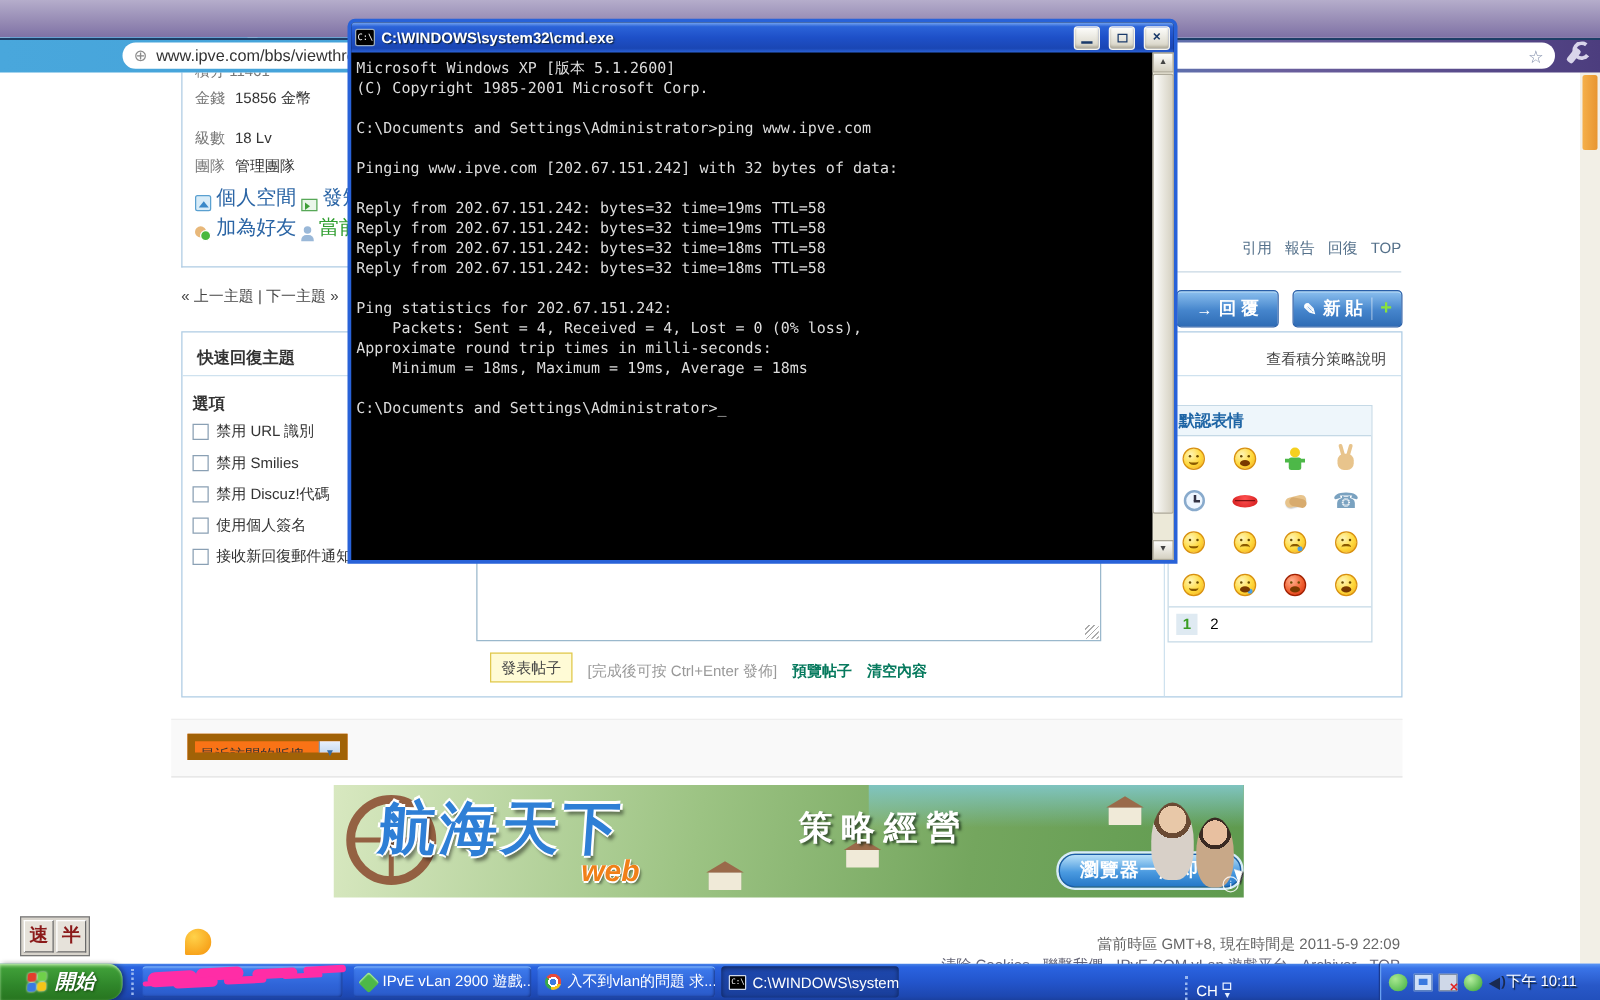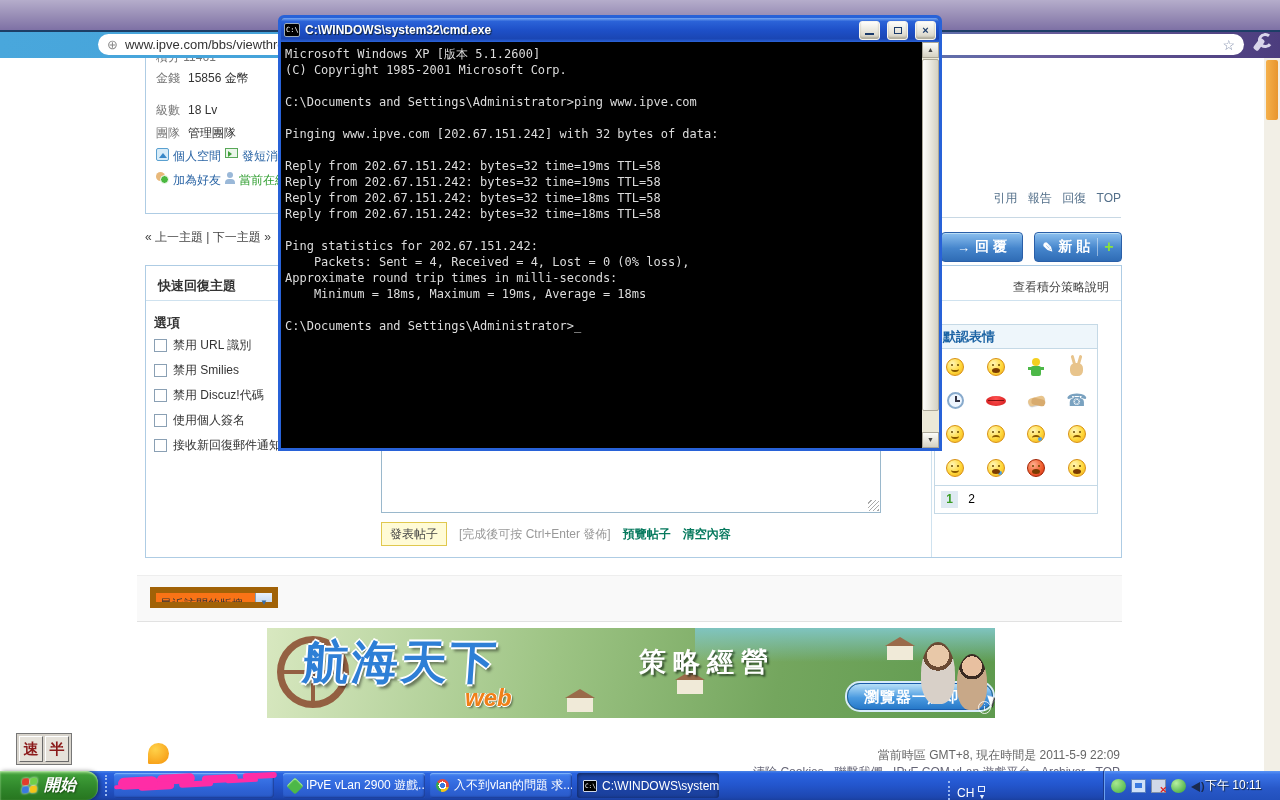--- a/index.html
+++ b/index.html
@@ -30,21 +30,21 @@
 .wrench{left:1256px;top:38px;width:6px;height:13px;background:#d9d5ea;border-radius:2px;transform:rotate(38deg);z-index:2}
 .wrench::before{content:"";position:absolute;top:-8px;left:-2px;width:9px;height:9px;border:3px solid #d9d5ea;border-radius:50%;border-top-color:transparent;transform:rotate(45deg)}
 
 
 .pgscroll{left:1264px;top:58px;width:16px;height:713px;background:#f2efe6;z-index:1}
 .pgthumb{left:2px;top:2px;width:12px;height:60px;background:linear-gradient(90deg,#f5b04a,#e8952f);border-radius:2px}
 .panel{border:1px solid #aecce4;background:#fff}
 .profile{left:145px;top:58px;width:140px;height:156px;border-top:none;overflow:hidden;z-index:1;font-size:12px;color:#333}
 .prow{position:absolute;left:10px;white-space:nowrap}
 .prow .lb{color:#777;margin-right:8px}
-.plink{position:absolute;left:10px;display:flex;align-items:flex-start;gap:4px;white-space:nowrap;font-size:12px;color:#2b65a5}
+.plink{position:absolute;left:10px;display:flex;align-items:flex-end;gap:4px;white-space:nowrap;font-size:16px;color:#2b65a5}
 .ic-home{width:13px;height:13px;background:#d8ecf8;border:1px solid #5aa0d0;border-radius:2px;position:relative;flex:none}
 .ic-home::after{content:"";position:absolute;left:2px;top:4px;border-left:4px solid transparent;border-right:4px solid transparent;border-bottom:5px solid #3a88c8}
 .ic-mail{width:13px;height:10px;background:#eaf6ea;border:1px solid #58a858;position:relative;flex:none}
 .ic-mail::after{content:"";position:absolute;left:2px;top:2px;border-left:4px solid #3f9e38;border-top:3px solid transparent;border-bottom:3px solid transparent}
 .ic-friend{width:13px;height:12px;position:relative;flex:none}
 .ic-friend::before{content:"";position:absolute;left:0;top:0;width:9px;height:9px;border-radius:50%;background:#e8b87a}
 .ic-friend::after{content:"";position:absolute;right:0;bottom:0;width:7px;height:7px;border-radius:50%;background:#49b83f;border:1px solid #fff}
 .ic-person{width:10px;height:12px;position:relative;flex:none}
 .ic-person::before{content:"";position:absolute;left:2px;top:0;width:6px;height:6px;border-radius:50%;background:#9ab8d8}
 .ic-person::after{content:"";position:absolute;left:0;bottom:0;width:10px;height:5px;border-radius:4px 4px 0 0;background:#9ab8d8}
@@ -67,21 +67,21 @@
 .cb{width:13px;height:13px;background:#fff;border:1px solid #8aa0b4;flex:none}
 .vline{position:absolute;left:785px;top:0;height:100%;border-left:1px solid #cfe2ef}
 .txtarea{position:absolute;left:235px;top:43px;width:500px;height:204px;border:1px solid #9ab8cc;background:#fff}
 .rsz{position:absolute;right:1px;bottom:1px;width:11px;height:11px;background:repeating-linear-gradient(135deg,transparent 0 2px,#aaa 2px 3px)}
 .smilebox{position:absolute;left:788px;top:58px;width:164px;height:190px;border:1px solid #c5d9e6}
 .smhead{height:24px;background:#eef6fb;border-bottom:1px solid #c5d9e6;color:#1e65a5;font-weight:bold;font-size:13px;line-height:23px;padding-left:8px}
 .smgrid{display:grid;grid-template-columns:repeat(4,1fr);height:136px;align-items:center;justify-items:center}
 .smpager{height:28px;border-top:1px solid #c5d9e6;padding:5px 6px;font-size:12px}
 .pg{display:inline-block;width:17px;height:17px;line-height:17px;text-align:center;margin-right:5px}
 .pg.on{background:#dfeaf2;color:#3a9d23;font-weight:bold}
-.submitrow{position:absolute;left:235px;top:256px;display:flex;align-items:center;gap:12px;font-size:12px;white-space:nowrap}
+.submitrow{position:absolute;left:246px;top:256px;display:flex;align-items:flex-end;gap:12px;font-size:12px;white-space:nowrap}
 .ybtn{width:66px;height:24px;background:#fffbd6;border:1px solid #e0c84e;color:#484848;font-size:12px;text-align:center;line-height:22px}
 .hint{color:#999}
 .glink{color:#077a5e;font-weight:bold}
 
 .fc{width:18px;height:18px;border-radius:50%;background:radial-gradient(circle at 35% 30%,#fff6b8,#ffd83a 55%,#f0a820);border:1px solid #d89010;position:relative}
 .fc::before{content:"";position:absolute;left:4px;top:5px;width:2px;height:2px;border-radius:50%;background:#6a4a00;box-shadow:6px 0 #6a4a00}
 .fc::after{content:"";position:absolute;left:4px;bottom:3px;width:8px;height:4px;border-bottom:2px solid #8a5a00;border-radius:50%}
 .fc.open::after{background:#7a3a00;border:none;height:5px;border-radius:50%;bottom:2px}
 .fc.sad::after{border-bottom:none;border-top:2px solid #8a5a00;bottom:1px}
 .fc.tear::before{box-shadow:6px 0 #6a4a00,7px 7px 0 1px #4aa0e8}

